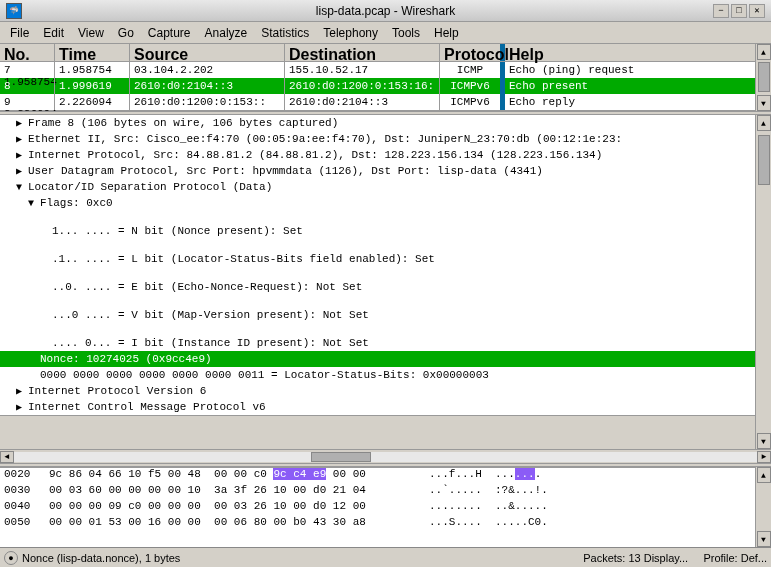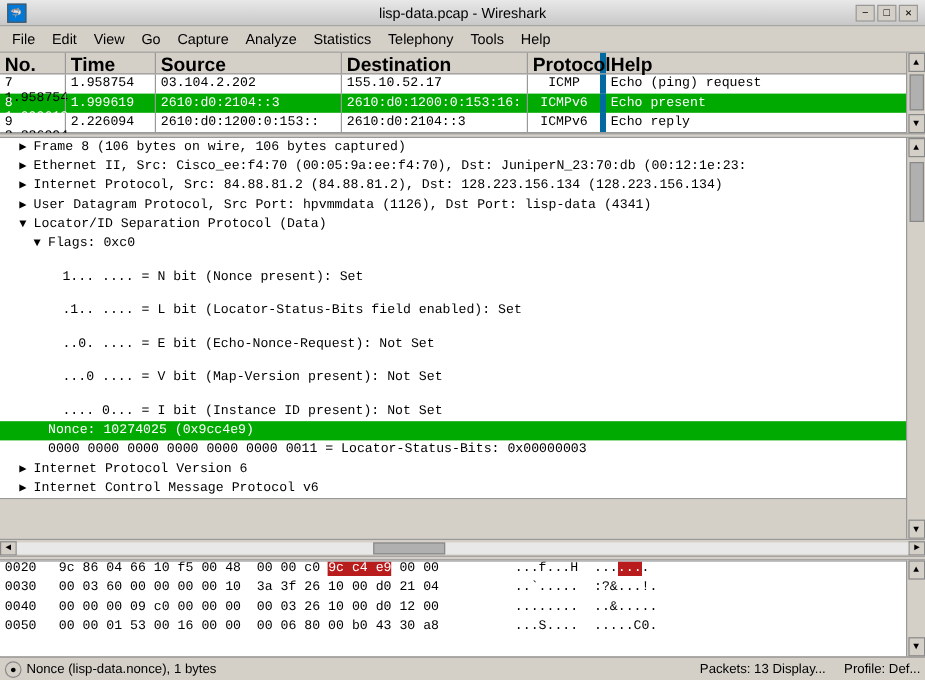--- a/index.html
+++ b/index.html
@@ -208,21 +208,21 @@
       flex-shrink: 0;
     }
     .hex-bytes {
       width: 380px;
       flex-shrink: 0;
     }
     .hex-ascii {
       flex: 1;
     }
     .hex-highlight {
-      background: #b91c1c;
+      background: #8b5cf6;
       color: white;
     }
 
     
     #status-bar {
       background: #d4d0c8;
       border-top: 1px solid #888;
       height: 20px;
       display: flex;
       align-items: center;

